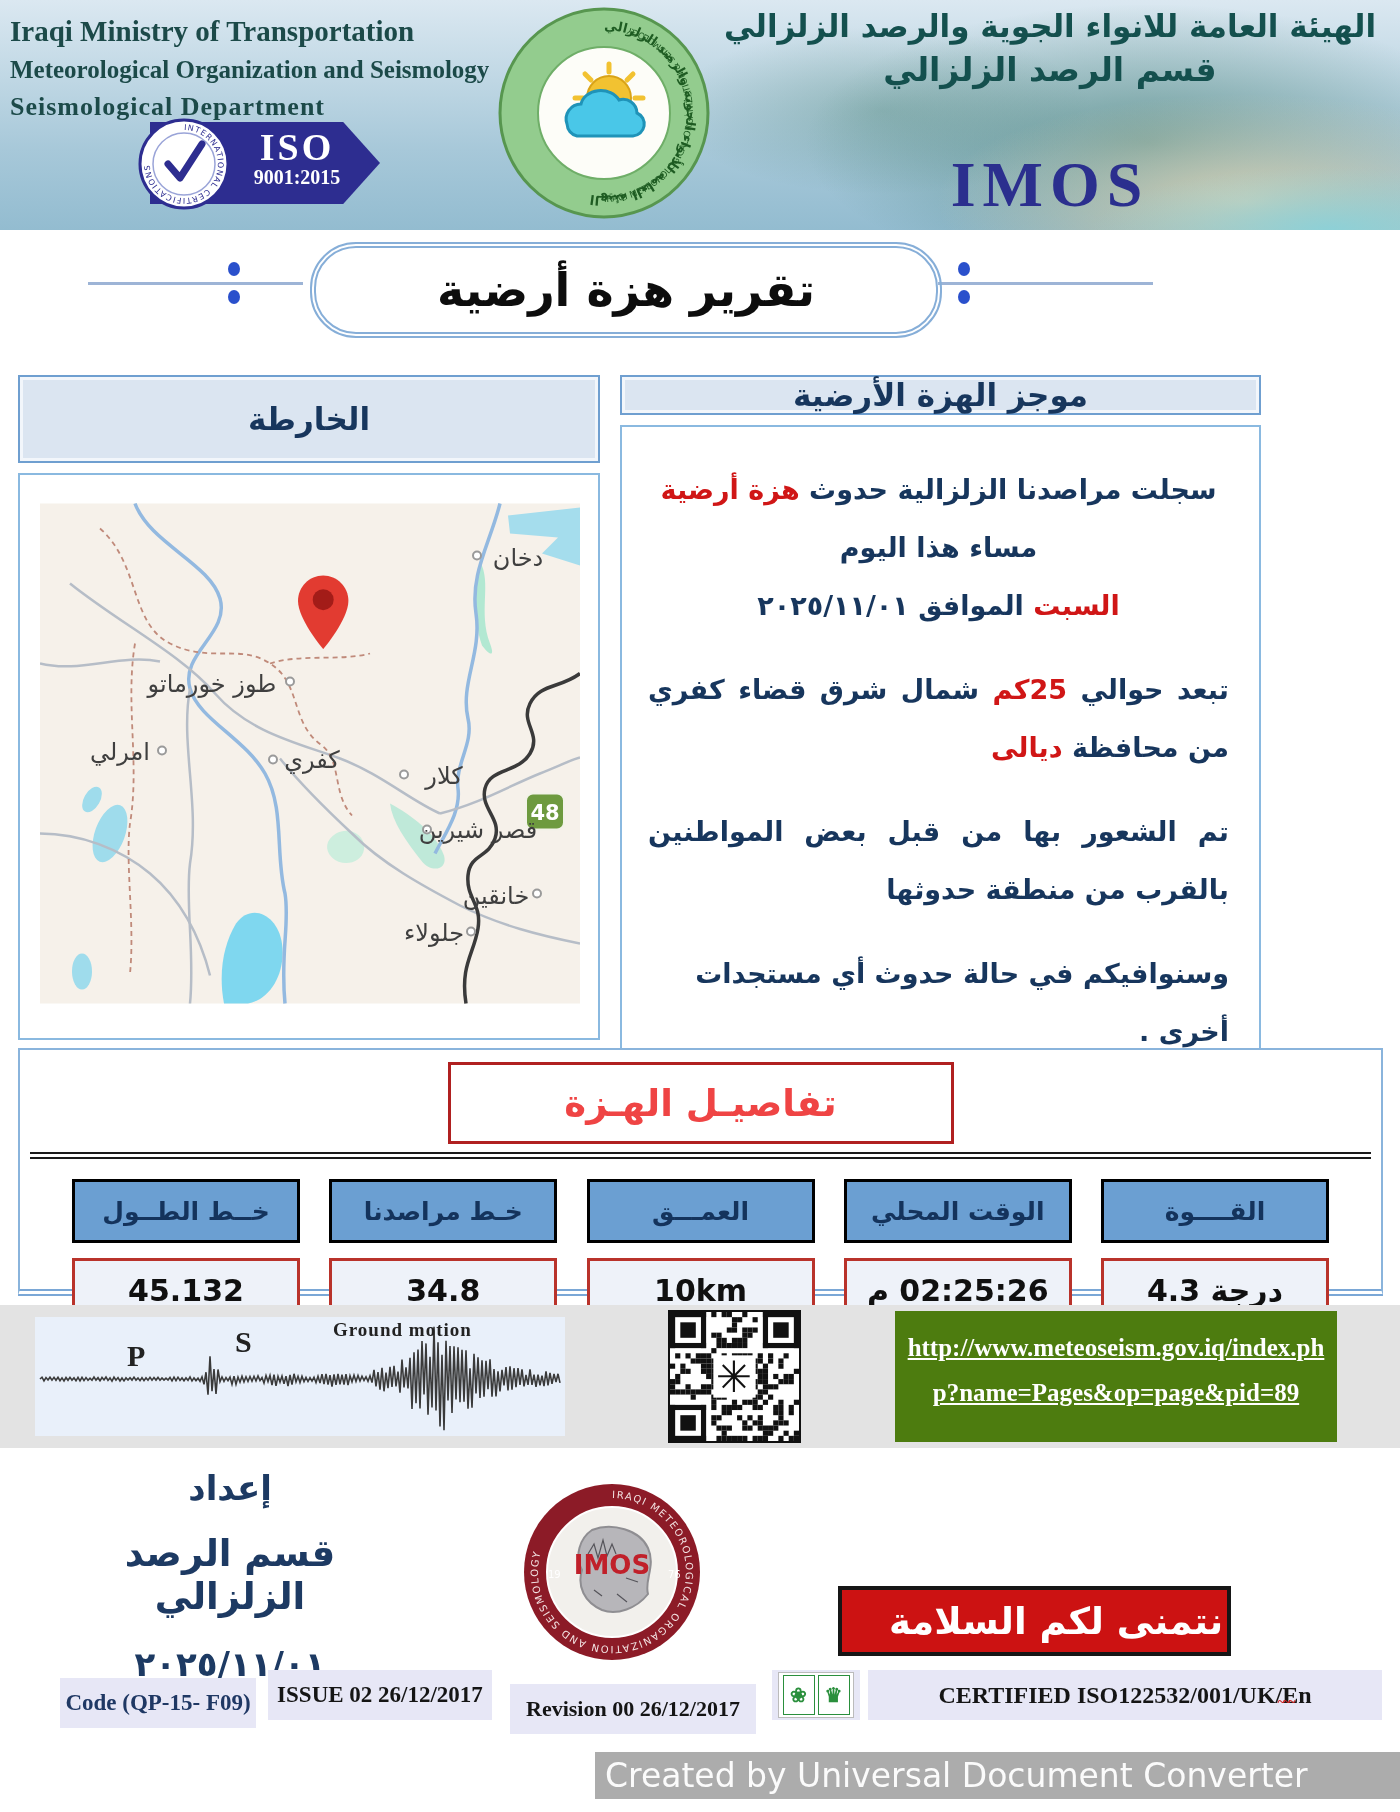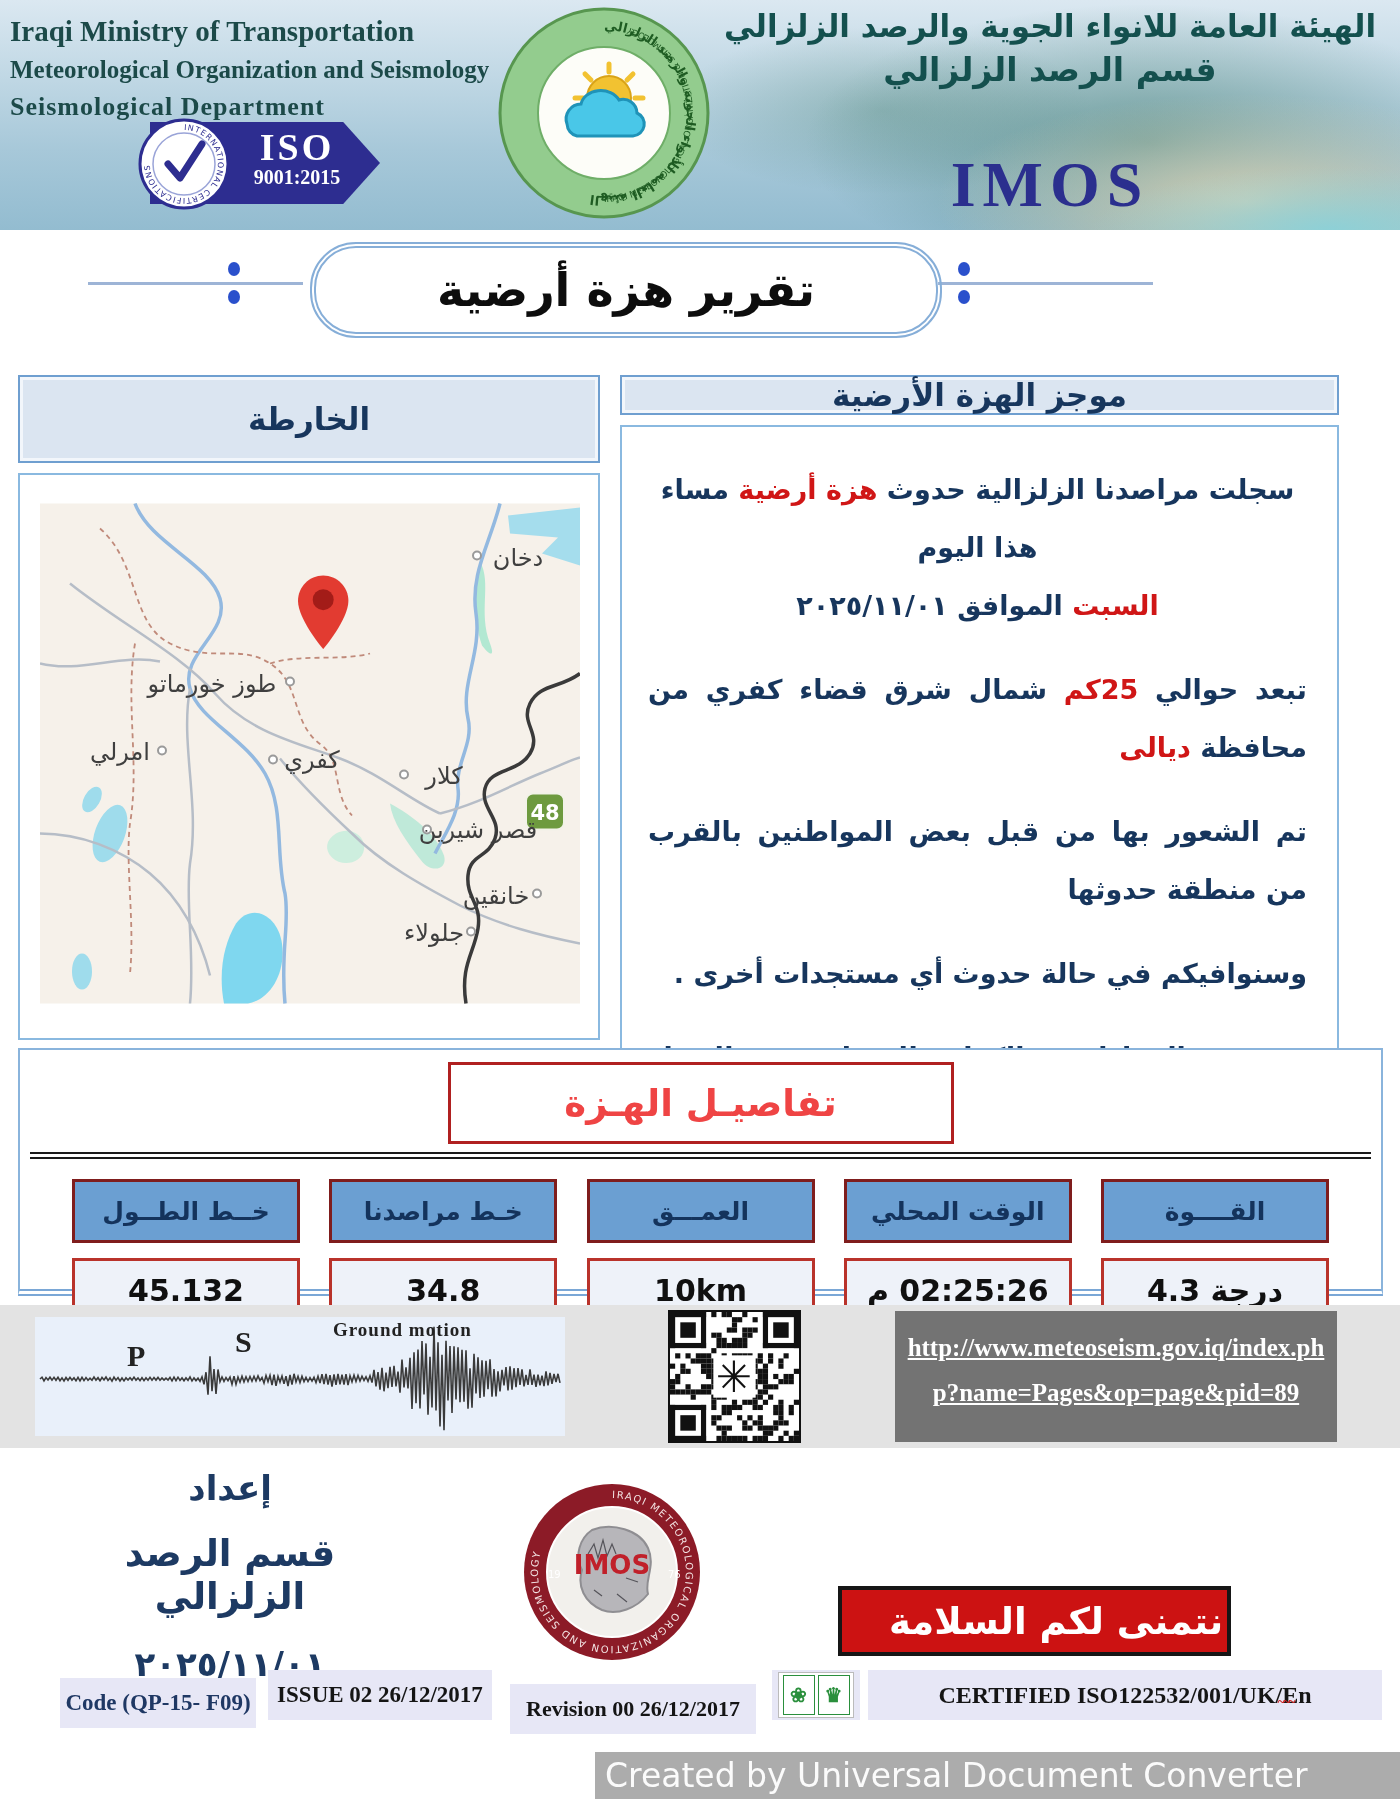--- a/index.html
+++ b/index.html
@@ -45,57 +45,57 @@
   .deco-line.right{left:938px;width:215px;}
   .colon{position:absolute;width:12px;}
   .colon i{display:block;width:12px;height:14px;border-radius:50%;background:#2a50cc;margin:14px 0;}
   .colon.c-left{left:228px;top:18px;}
   .colon.c-right{left:958px;top:18px;}
 
   
   .panels{position:absolute;left:18px;top:340px;width:1365px;height:700px;display:flex;gap:20px;}
   .panel{display:flex;flex-direction:column;}
   .panel.map-p{width:582px;}
-  .panel.sum-p{width:719px;}
+  .panel.sum-p{width:641px;}
   .panel-header{margin-top:35px;height:84px;background:#dbe5f1;border:2px solid #6f9fd0;
     box-shadow:inset 0 0 0 3px #f2f6fb;display:flex;align-items:center;justify-content:center;
     font-size:31px;font-weight:bold;color:#17365d;}
   .panel-body{margin-top:10px;flex:1;background:#fff;border:2px solid #8ab9e0;position:relative;}
   .map-body svg.map{position:absolute;left:20px;top:16px;}
   .summary-body{padding:34px 30px 0 26px;color:#17365d;font-weight:bold;font-size:27px;line-height:2.15;}
   .summary-body p{margin:0 0 26px 0;}
   .summary-body .center{text-align:center;}
   .summary-body .just{text-align:justify;}
   .summary-body .red{color:#d01616;}
 
   
   .details{position:absolute;left:18px;top:1048px;width:1365px;height:248px;background:#fff;
     border:2px solid #8ab4dc;border-bottom:7px double #7aa7d6;box-sizing:border-box;}
   .details-title{margin:12px auto 0;width:500px;height:76px;border:3px solid #b02020;
     display:flex;align-items:center;justify-content:center;
     font-size:37px;font-weight:bold;color:#ef4444;}
   .black-rule{margin:8px 10px 0;border:0;border-top:7px double #1b1b1b;}
   .details-table{display:flex;justify-content:space-between;padding:20px 52px 0;}
   .dcol{width:228px;text-align:center;}
-  .dcol .dhead{height:58px;background:#6b9fd2;border:3px solid #7f1d1d;
+  .dcol .dhead{height:58px;background:#6b9fd2;border:3px solid #000000;
     display:flex;align-items:center;justify-content:center;
     font-size:25px;font-weight:bold;color:#14335c;}
   .dcol .dval{margin-top:15px;height:58px;background:#eef2f9;border:3px solid #b9332b;
     display:flex;align-items:center;justify-content:center;
     font-size:30px;font-weight:bold;color:#101010;}
 
   
   .strip{position:absolute;left:0;top:1305px;width:1400px;height:143px;background:#e3e3e3;}
   .seismo{position:absolute;left:35px;top:12px;width:530px;height:119px;background:#e9f0fa;}
   .seismo .lab{position:absolute;color:#222;font-family:"Liberation Serif",serif;font-weight:bold;}
   .lab.p{left:92px;top:22px;font-size:30px;}
   .lab.s{left:200px;top:8px;font-size:30px;}
   .lab.gm{left:298px;top:2px;font-size:19px;letter-spacing:1px;}
   .qr{position:absolute;left:668px;top:5px;width:133px;height:133px;background:#fff;border:2px solid #111;box-sizing:border-box;}
-  .link-box{position:absolute;left:895px;top:6px;width:442px;height:131px;background:#737373;
+  .link-box{position:absolute;left:895px;top:6px;width:442px;height:131px;background:#4d7c0f;
     display:flex;align-items:flex-start;justify-content:center;text-align:center;}
   .link-box a{color:#fff;font-family:"Liberation Serif",serif;font-weight:bold;font-size:25px;
     text-decoration:underline;line-height:1.8;margin-top:14px;}
 
   
   .bottom{position:absolute;left:0;top:1450px;width:1400px;height:235px;}
   .prepared{position:absolute;left:60px;top:18px;width:340px;text-align:center;
     color:#1d3a63;font-weight:bold;}
   .prepared .b1{font-size:34px;margin-bottom:24px;}
   .prepared .b2{font-size:37px;margin-bottom:26px;}

